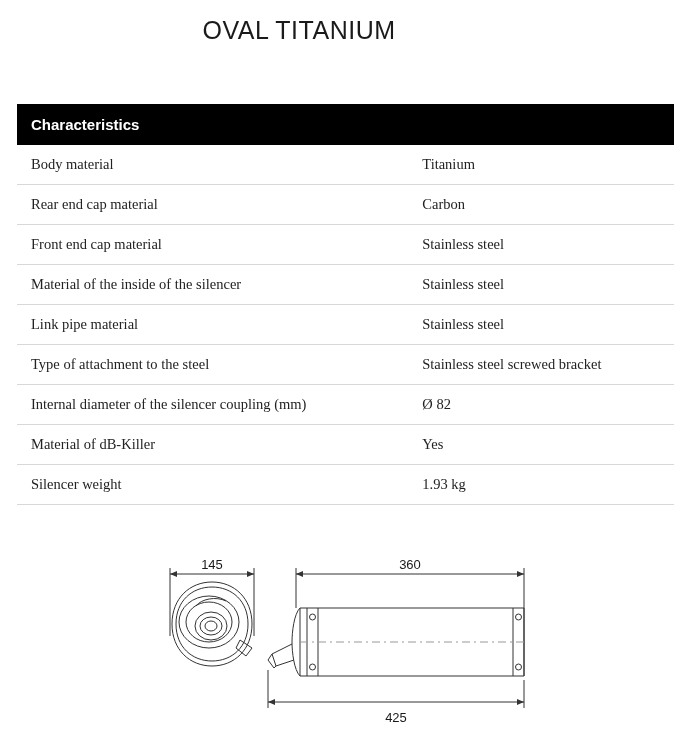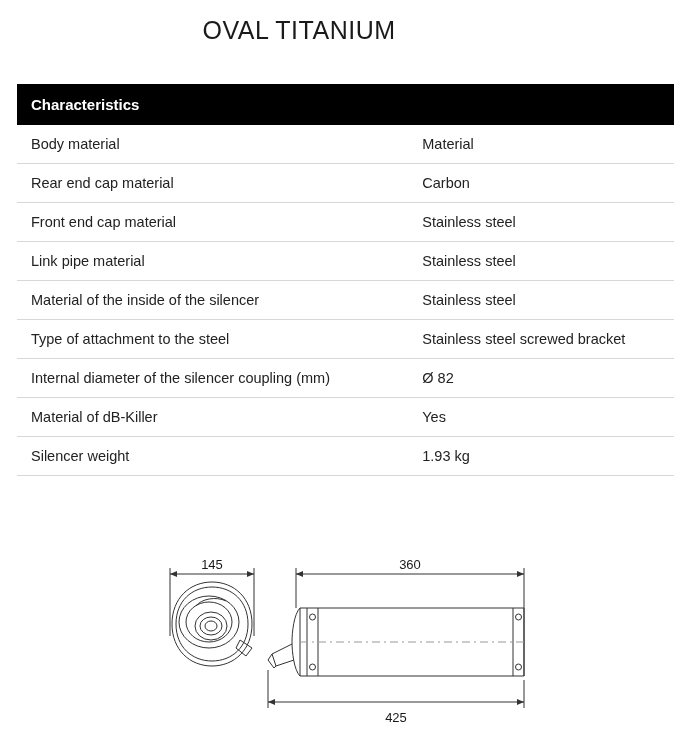--- a/index.html
+++ b/index.html
@@ -22,38 +22,39 @@
   .title {
     text-align: center;
     font-size: 25px;
     font-weight: 400;
     letter-spacing: 0.5px;
     color: #1a1a1a;
     padding-top: 16px;
     margin: 0;
   }
   .spec-table {
-    margin: 39px 17px 0 17px;
+    margin: 59px 17px 0 17px;
     width: 657px;
     border-collapse: collapse;
     font-size: 14.5px;
   }
   .spec-table thead th {
     background: #000000;
     color: #ffffff;
     text-align: left;
     font-weight: bold;
     font-size: 15px;
     padding: 12px 0 12px 14px;
   }
   .spec-table tbody td {
     border-bottom: 1px solid #d8d8d8;
     padding: 11px 0 11px 14px;
     vertical-align: middle;
     color: #222222;
+    font-family: Liberation Serif, serif;
   }
   .spec-table tbody tr:first-child td {
     border-top: none;
   }
   .spec-table td.label {
     width: 400px;
   }
   .spec-table td.value {
     width: 257px;
     padding-left: 0;
@@ -83,36 +84,36 @@
 
   <table class="spec-table">
     <thead>
       <tr>
         <th colspan="2">Characteristics</th>
       </tr>
     </thead>
     <tbody>
       <tr>
         <td class="label">Body material</td>
-        <td class="value">Material</td>
+        <td class="value">Titanium</td>
       </tr>
       <tr>
         <td class="label">Rear end cap material</td>
         <td class="value">Carbon</td>
       </tr>
       <tr>
         <td class="label">Front end cap material</td>
         <td class="value">Stainless steel</td>
       </tr>
       <tr>
+        <td class="label">Material of the inside of the silencer</td>
+        <td class="value">Stainless steel</td>
+      </tr>
+      <tr>
         <td class="label">Link pipe material</td>
-        <td class="value">Stainless steel</td>
-      </tr>
-      <tr>
-        <td class="label">Material of the inside of the silencer</td>
         <td class="value">Stainless steel</td>
       </tr>
       <tr>
         <td class="label">Type of attachment to the steel</td>
         <td class="value">Stainless steel screwed bracket</td>
       </tr>
       <tr>
         <td class="label">Internal diameter of the silencer coupling (mm)</td>
         <td class="value">Ø 82</td>
       </tr>

